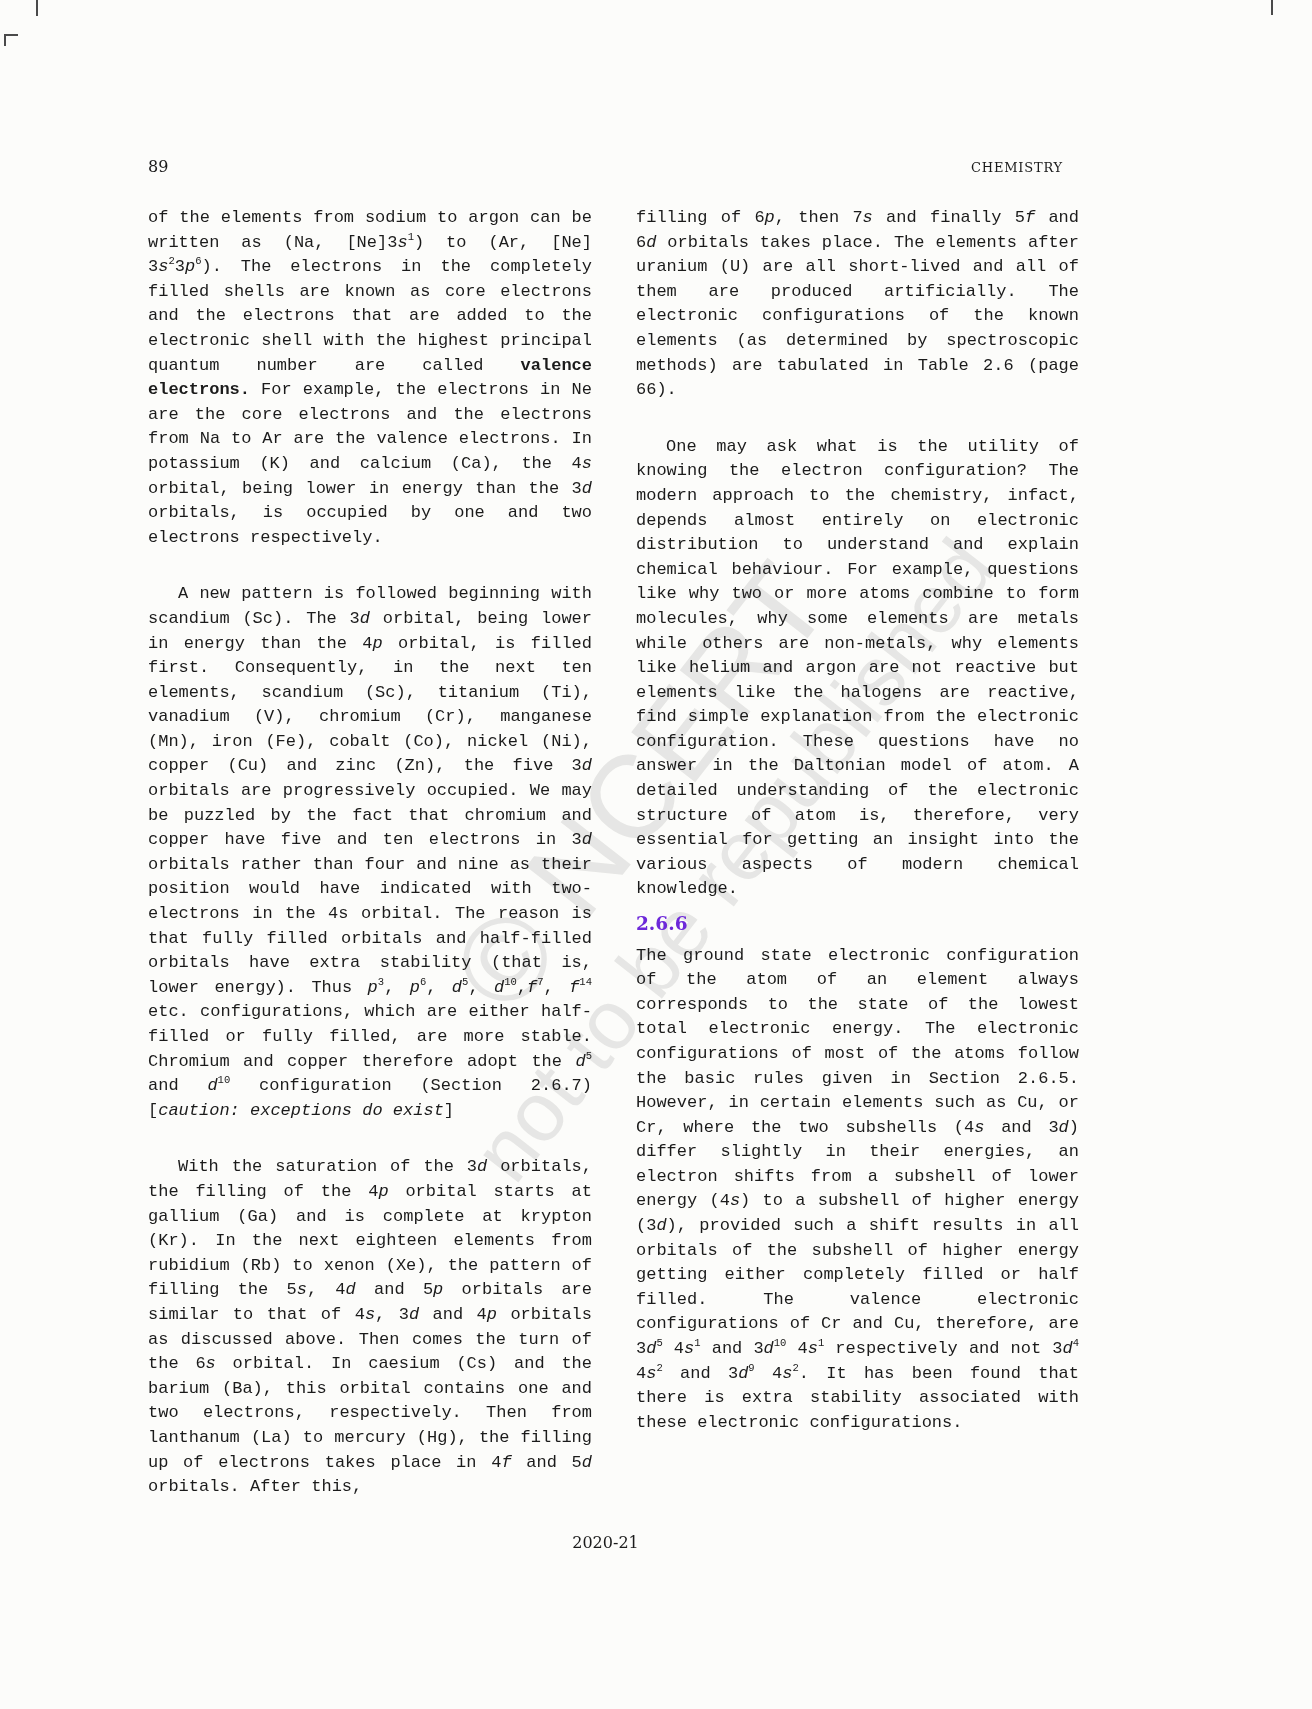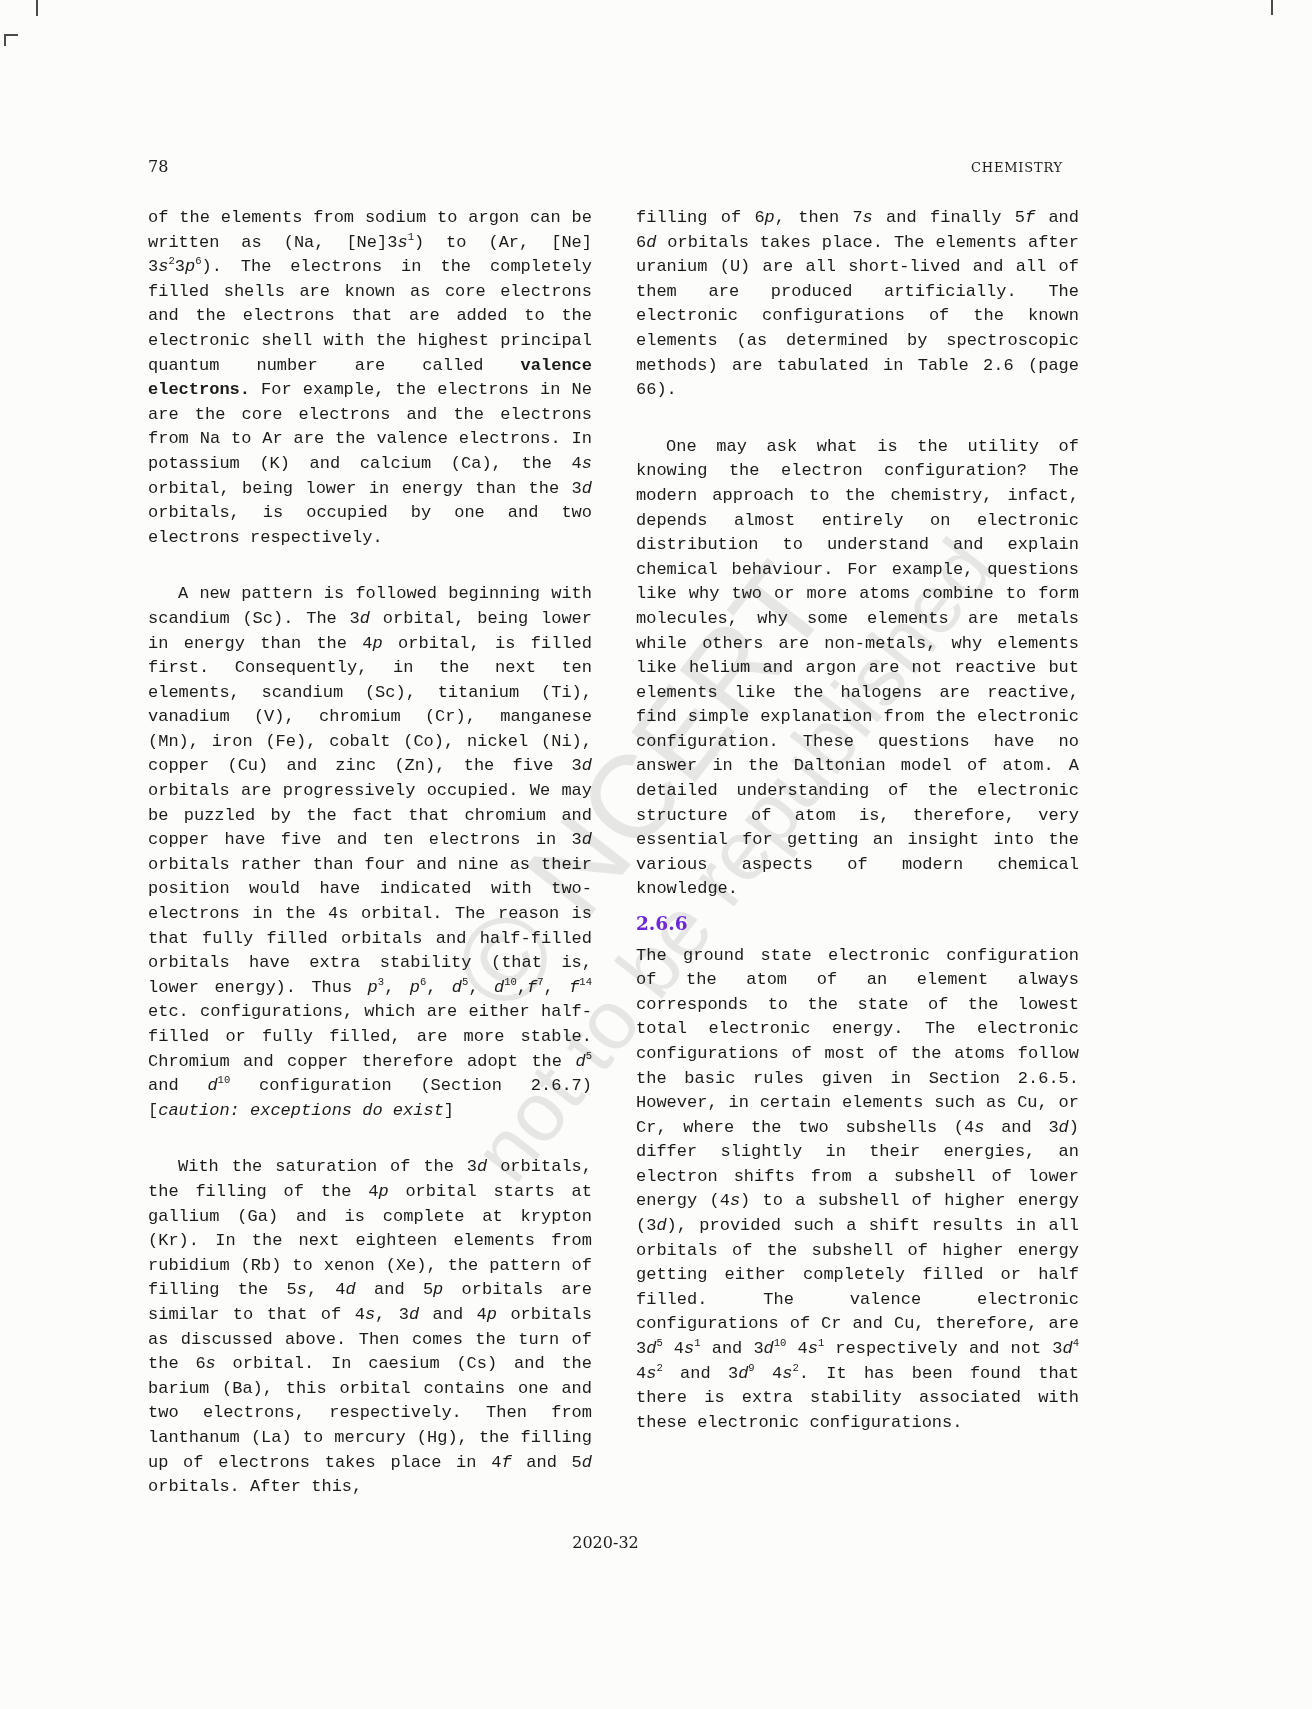--- a/index.html
+++ b/index.html
@@ -86,36 +86,36 @@
   <div class="crop crop-tl-h"></div>
   <div class="crop crop-tl-h2"></div>
   <div class="crop crop-tr-v"></div>
 
   <div class="watermark">
     <div class="watermark-line1">© NCERT</div>
     <div class="watermark-line2">not to be republished</div>
   </div>
 
   <div class="page-header">
-    <span>78</span>
+    <span>89</span>
     <span class="running-title">CHEMISTRY</span>
   </div>
 
   <div class="col col-left">
     <p class="para">of the elements from sodium to argon can be written as (Na, [Ne]3<i>s</i><sup>1</sup>) to (Ar, [Ne] 3<i>s</i><sup>2</sup>3<i>p</i><sup>6</sup>). The electrons in the completely filled shells are known as core electrons and the electrons that are added to the electronic shell with the highest principal quantum number are called <b>valence electrons.</b> For example, the electrons in Ne are the core electrons and the electrons from Na to Ar are the valence electrons. In potassium (K) and calcium (Ca), the 4<i>s</i> orbital, being lower in energy than the 3<i>d</i> orbitals, is occupied by one and two electrons respectively.</p>
     <p class="para indent">A new pattern is followed beginning with scandium (Sc). The 3<i>d</i> orbital, being lower in energy than the 4<i>p</i> orbital, is filled first. Consequently, in the next ten elements, scandium (Sc), titanium (Ti), vanadium (V), chromium (Cr), manganese (Mn), iron (Fe), cobalt (Co), nickel (Ni), copper (Cu) and zinc (Zn), the five 3<i>d</i> orbitals are progressively occupied. We may be puzzled by the fact that chromium and copper have five and ten electrons in 3<i>d</i> orbitals rather than four and nine as their position would have indicated with two-electrons in the 4s orbital. The reason is that fully filled orbitals and half-filled orbitals have extra stability (that is, lower energy). Thus <i>p</i><sup>3</sup>, <i>p</i><sup>6</sup>, <i>d</i><sup>5</sup>, <i>d</i><sup>10</sup>,<i>f</i><sup>7</sup>, <i>f</i><sup>14</sup> etc. configurations, which are either half-filled or fully filled, are more stable. Chromium and copper therefore adopt the <i>d</i><sup>5</sup> and <i>d</i><sup>10</sup> configuration (Section 2.6.7)[<i>caution: exceptions do exist</i>]</p>
     <p class="para indent">With the saturation of the 3<i>d</i> orbitals, the filling of the 4<i>p</i> orbital starts at gallium (Ga) and is complete at krypton (Kr). In the next eighteen elements from rubidium (Rb) to xenon (Xe), the pattern of filling the 5<i>s</i>, 4<i>d</i> and 5<i>p</i> orbitals are similar to that of 4<i>s</i>, 3<i>d</i> and 4<i>p</i> orbitals as discussed above. Then comes the turn of the 6<i>s</i> orbital. In caesium (Cs) and the barium (Ba), this orbital contains one and two electrons, respectively. Then from lanthanum (La) to mercury (Hg), the filling up of electrons takes place in 4<i>f</i> and 5<i>d</i> orbitals. After this,</p>
   </div>
 
   <div class="col col-right">
     <p class="para">filling of 6<i>p</i>, then 7<i>s</i> and finally 5<i>f</i> and 6<i>d</i> orbitals takes place. The elements after uranium (U) are all short-lived and all of them are produced artificially. The electronic configurations of the known elements (as determined by spectroscopic methods) are tabulated in Table 2.6 (page 66).</p>
     <p class="para indent">One may ask what is the utility of knowing the electron configuration? The modern approach to the chemistry, infact, depends almost entirely on electronic distribution to understand and explain chemical behaviour. For example, questions like why two or more atoms combine to form molecules, why some elements are metals while others are non-metals, why elements like helium and argon are not reactive but elements like the halogens are reactive, find simple explanation from the electronic configuration. These questions have no answer in the Daltonian model of atom. A detailed understanding of the electronic structure of atom is, therefore, very essential for getting an insight into the various aspects of modern chemical knowledge.</p>
     <div class="heading" style="color: #6d28d9;">
       <span class="heading-number">2.6.6</span>
     </div>
     <p class="para">The ground state electronic configuration of the atom of an element always corresponds to the state of the lowest total electronic energy. The electronic configurations of most of the atoms follow the basic rules given in Section 2.6.5. However, in certain elements such as Cu, or Cr, where the two subshells (4<i>s</i> and 3<i>d</i>) differ slightly in their energies, an electron shifts from a subshell of lower energy (4<i>s</i>) to a subshell of higher energy (3<i>d</i>), provided such a shift results in all orbitals of the subshell of higher energy getting either completely filled or half filled. The valence electronic configurations of Cr and Cu, therefore, are 3<i>d</i><sup>5</sup> 4<i>s</i><sup>1</sup> and 3<i>d</i><sup>10</sup> 4<i>s</i><sup>1</sup> respectively and not 3<i>d</i><sup>4</sup> 4<i>s</i><sup>2</sup> and 3<i>d</i><sup>9</sup> 4<i>s</i><sup>2</sup>. It has been found that there is extra stability associated with these electronic configurations.</p>
   </div>
 
   <div class="page-footer">
-    <span>2020-32</span>
+    <span>2020-21</span>
   </div>
 
 </div>
 
 </body></html>

